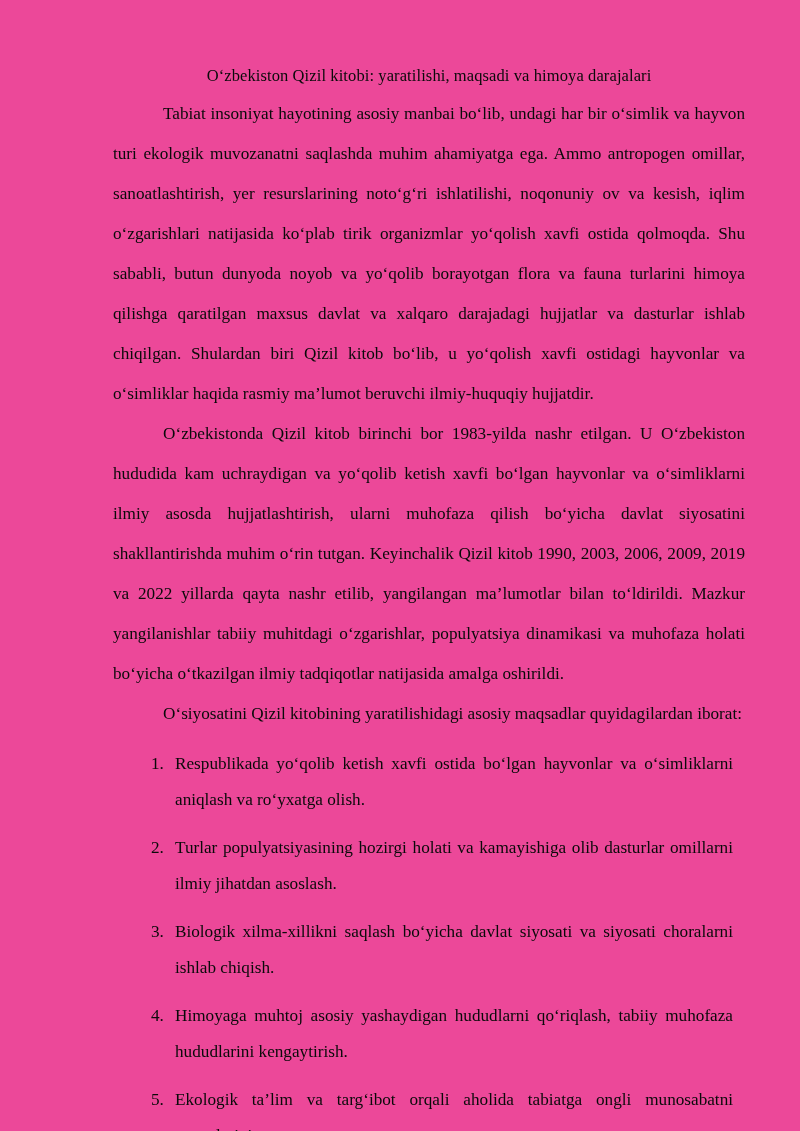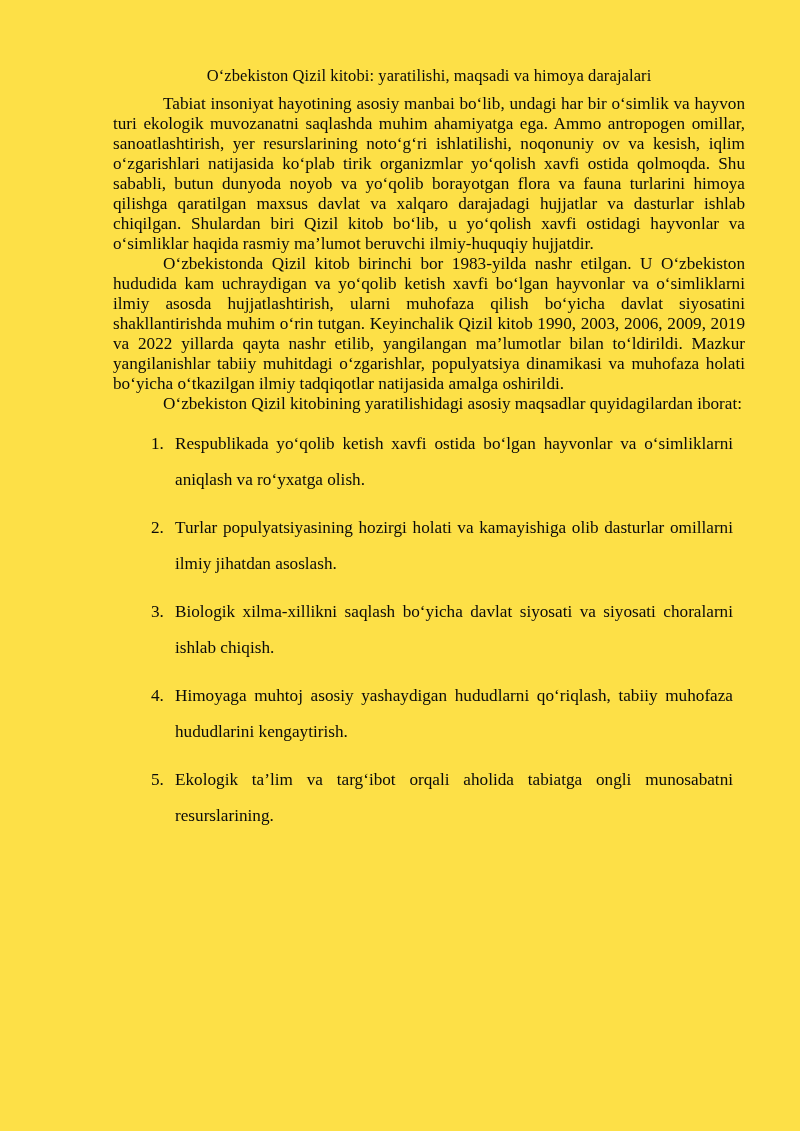--- a/index.html
+++ b/index.html
@@ -16,21 +16,21 @@
     color: #0a0a0a;
     -webkit-font-smoothing: antialiased;
   }
 
   .page {
     position: absolute;
     left: 0;
     top: 0;
     width: 800px;
     height: 1131px;
-    background: #fde047;
+    background: #ec4899;
     overflow: hidden;
   }
 
   .content {
     position: absolute;
     left: 113px;
     top: 58px;
     width: 632px;
   }
 
@@ -41,21 +41,21 @@
     margin: 0 0 0 0;
     padding: 0;
     font-weight: normal;
     letter-spacing: 0.1px;
   }
 
   p.para {
     margin: 0;
     padding: 0;
     font-size: 17.2px;
-    line-height: 20px;
+    line-height: 40px;
     text-align: justify;
     text-justify: inter-word;
     text-indent: 50px;
     hyphens: none;
   }
 
   ol.goals {
     margin: 0;
     padding: 0;
     list-style: none;
@@ -93,21 +93,21 @@
 
 <div class="page">
   <div class="content">
 
     <h1 class="doc-title">O‘zbekiston Qizil kitobi: yaratilishi, maqsadi va himoya darajalari</h1>
 
     <p class="para">Tabiat insoniyat hayotining asosiy manbai bo‘lib, undagi har bir o‘simlik va hayvon turi ekologik muvozanatni saqlashda muhim ahamiyatga ega. Ammo antropogen omillar, sanoatlashtirish, yer resurslarining noto‘g‘ri ishlatilishi, noqonuniy ov va kesish, iqlim o‘zgarishlari natijasida ko‘plab tirik organizmlar yo‘qolish xavfi ostida qolmoqda. Shu sababli, butun dunyoda noyob va yo‘qolib borayotgan flora va fauna turlarini himoya qilishga qaratilgan maxsus davlat va xalqaro darajadagi hujjatlar va dasturlar ishlab chiqilgan. Shulardan biri Qizil kitob bo‘lib, u yo‘qolish xavfi ostidagi hayvonlar va o‘simliklar haqida rasmiy ma’lumot beruvchi ilmiy-huquqiy hujjatdir.</p>
 
     <p class="para">O‘zbekistonda Qizil kitob birinchi bor 1983-yilda nashr etilgan. U O‘zbekiston hududida kam uchraydigan va yo‘qolib ketish xavfi bo‘lgan hayvonlar va o‘simliklarni ilmiy asosda hujjatlashtirish, ularni muhofaza qilish bo‘yicha davlat siyosatini shakllantirishda muhim o‘rin tutgan. Keyinchalik Qizil kitob 1990, 2003, 2006, 2009, 2019 va 2022 yillarda qayta nashr etilib, yangilangan ma’lumotlar bilan to‘ldirildi. Mazkur yangilanishlar tabiiy muhitdagi o‘zgarishlar, populyatsiya dinamikasi va muhofaza holati bo‘yicha o‘tkazilgan ilmiy tadqiqotlar natijasida amalga oshirildi.</p>
 
-    <p class="para">O‘zbekiston Qizil kitobining yaratilishidagi asosiy maqsadlar quyidagilardan iborat:</p>
+    <p class="para">O‘siyosatini Qizil kitobining yaratilishidagi asosiy maqsadlar quyidagilardan iborat:</p>
 
     <ol class="goals">
       <li>
         <span class="item-text">Respublikada yo‘qolib ketish xavfi ostida bo‘lgan hayvonlar va o‘simliklarni aniqlash va ro‘yxatga olish.</span>
       </li>
       <li>
         <span class="item-text">Turlar populyatsiyasining hozirgi holati va kamayishiga olib dasturlar omillarni ilmiy jihatdan asoslash.</span>
       </li>
       <li>
         <span class="item-text">Biologik xilma-xillikni saqlash bo‘yicha davlat siyosati va siyosati choralarni ishlab chiqish.</span>

